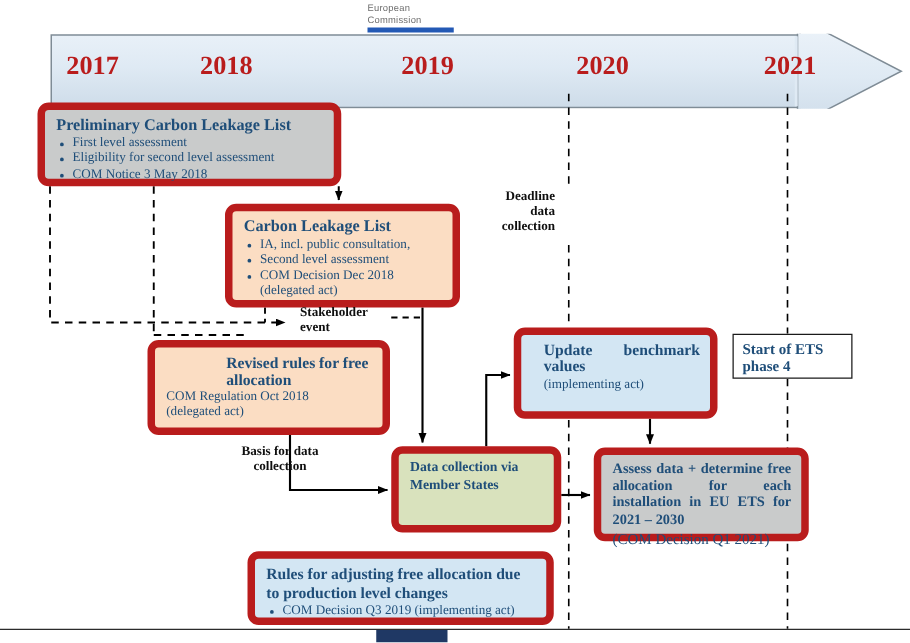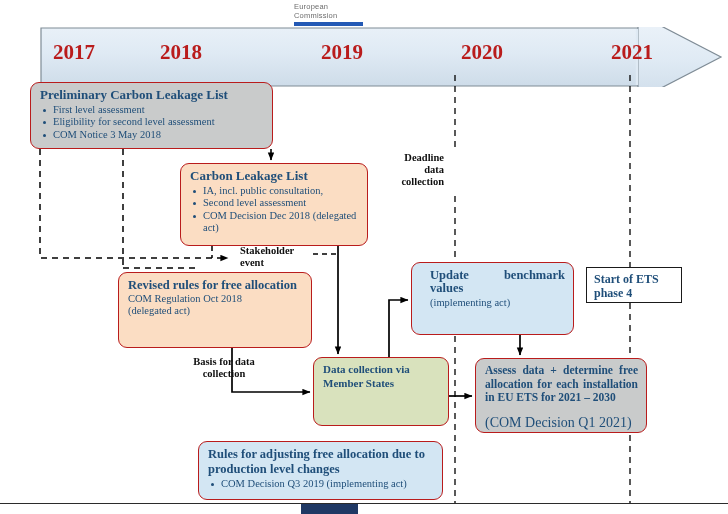--- a/index.html
+++ b/index.html
@@ -30,21 +30,21 @@
     font-weight:bold;font-size:21px;color:#b91c1c;
   }
 
   
   #lines{position:absolute;left:0;top:0;width:728px;height:514px;}
 
   
   .box{
     position:absolute;
     box-sizing:border-box;
-    border:1px solid #b91c1c;
+    border:6px solid #b91c1c;
     border-radius:9px;
     padding:5px 8px 5px 9px;
     color:#1f4e79;
     line-height:1.14;
   }
   .box .ttl{
     font-weight:bold;font-size:12.5px;color:#1f4e79;
     display:block;margin-bottom:1px;
   }
   .box ul{margin:0;padding:0;list-style:none;}
@@ -59,35 +59,35 @@
   .box .sub{font-size:10.5px;color:#1f4e79;display:block;}
 
   
   #box-preliminary{left:30px;top:82px;width:243px;height:67px;background:#c9cbcb;}
   #box-preliminary .ttl{font-size:13px;}
 
   #box-cll{left:180px;top:163px;width:188px;height:83px;background:#fbddc3;}
   #box-cll .ttl{font-size:13px;}
 
   #box-revised{left:118px;top:272px;width:194px;height:76px;background:#fbddc3;}
-  #box-revised .ttl{line-height:1.12;}
+  #box-revised .ttl{line-height:1.12;margin-left:48px;}
 
   #box-update{left:411px;top:262px;width:163px;height:73px;background:#d3e6f3;padding-left:18px;}
   #box-update .ttl{text-align:justify;text-align-last:justify;}
 
   #box-ets{left:586px;top:267px;width:96px;height:36px;background:#ffffff;
            border:1px solid #1a1a1a;border-radius:0;padding:5px 7px;}
   #box-ets .ttl{font-size:12px;line-height:1.15;}
 
   #box-data{left:313px;top:357px;width:136px;height:69px;background:#d9e2bd;}
   #box-data .ttl{font-size:11px;line-height:1.25;}
 
   #box-assess{left:475px;top:358px;width:172px;height:75px;background:#c9cbcb;}
   #box-assess .ttl{font-size:11.5px;text-align:justify;text-align-last:left;line-height:1.18;}
-  #box-assess .sub{font-size:14px;margin-top:10px;}
+  #box-assess .sub{font-size:12px;margin-top:2px;}
 
   #box-rules{left:198px;top:441px;width:245px;height:59px;background:#d3e6f3;}
   #box-rules .ttl{font-size:12.5px;line-height:1.2;}
   #box-rules li{font-size:10.5px;}
 
   
   .ann{
     position:absolute;
     font-family:"Liberation Serif", serif;
     font-weight:bold;font-size:10.5px;color:#0f0f0f;

